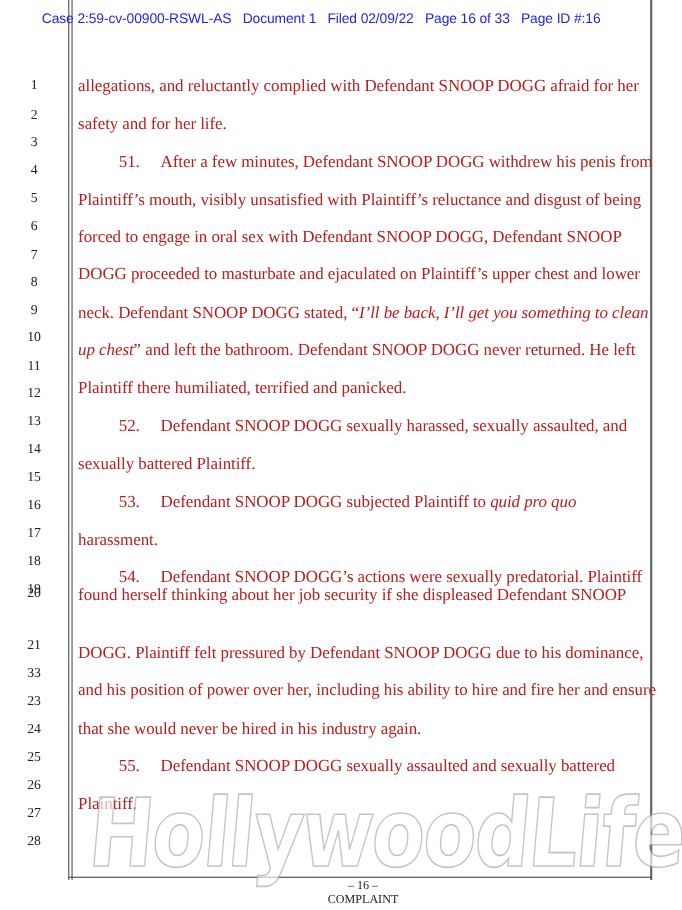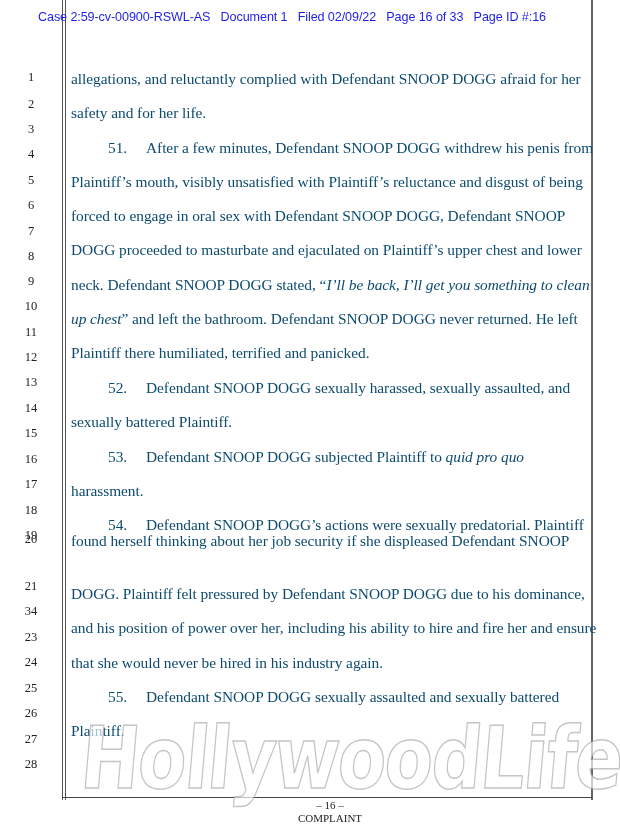--- a/index.html
+++ b/index.html
@@ -22,21 +22,21 @@
     .ml2 { left: 65px; }
     .mr  { left: 591px; background: #666; width: 1.5px; }
     .line-nums { position: absolute; left: 0; top: 0; width: 60px; }
     .ln {
       position: absolute; width: 42px; text-align: center; left: 10px;
       font-size: 12.5px; color: #222;
     }
     .body-text { position: absolute; left: 71px; top: 0; width: 520px; }
     .tl {
       position: absolute; left: 0; white-space: nowrap;
-      font-size: 15.4px; color: #0c4a6e; letter-spacing: -0.05px;
+      font-size: 15.4px; color: #b91c1c; letter-spacing: -0.05px;
     }
     .tl.indent { left: 37px; }
     .pnum { display: inline-block; width: 38px; font-family: Liberation Serif, serif; }
     i { }
     .footer-rule {
       position: absolute; left: 62px; width: 530px; top: 797px; height: 1px; background: #444;
     }
     .page-no {
       position: absolute; top: 799px; left: 0; width: 660px; text-align: center;
       font-size: 11px; color: #222;
@@ -78,21 +78,21 @@
   <div class="ln" style="top:350px">12</div>
   <div class="ln" style="top:375px">13</div>
   <div class="ln" style="top:401px">14</div>
   <div class="ln" style="top:426px">15</div>
   <div class="ln" style="top:452px">16</div>
   <div class="ln" style="top:477px">17</div>
   <div class="ln" style="top:503px">18</div>
   <div class="ln" style="top:528px">19</div>
   <div class="ln" style="top:532px">20</div>
   <div class="ln" style="top:579px">21</div>
-  <div class="ln" style="top:604px">34</div>
+  <div class="ln" style="top:604px">33</div>
   <div class="ln" style="top:630px">23</div>
   <div class="ln" style="top:655px">24</div>
   <div class="ln" style="top:681px">25</div>
   <div class="ln" style="top:706px">26</div>
   <div class="ln" style="top:732px">27</div>
   <div class="ln" style="top:757px">28</div>
 </div>
 
 <div class="body-text">
   <div class="tl" style="top:70px">allegations, and reluctantly complied with Defendant SNOOP DOGG afraid for her</div>

